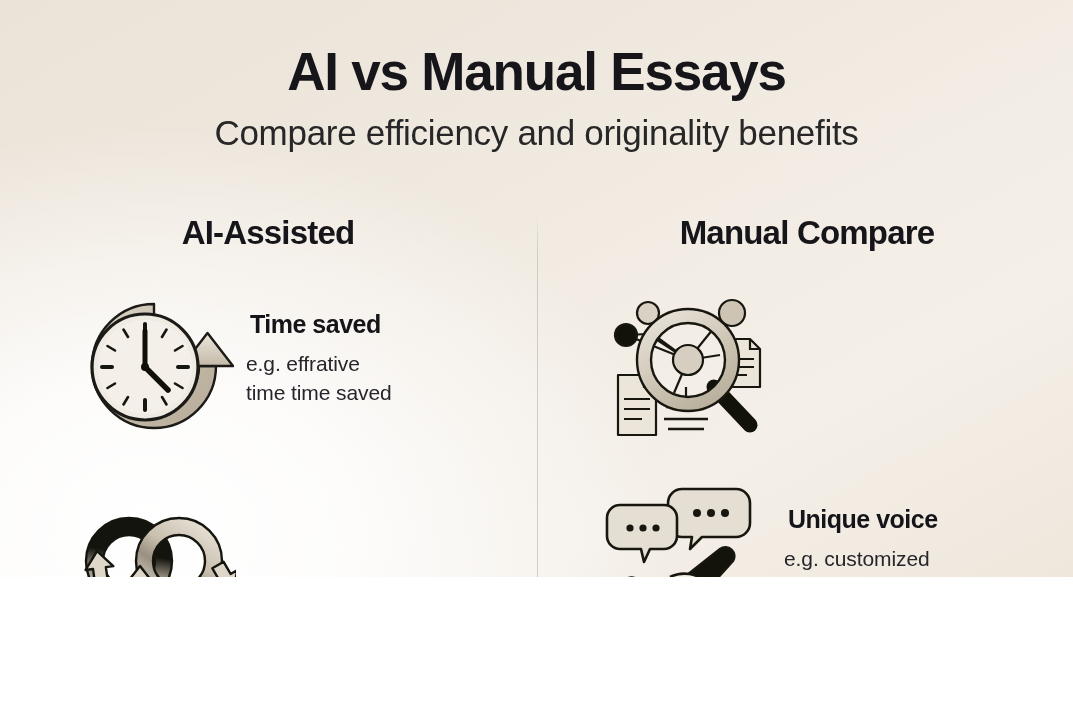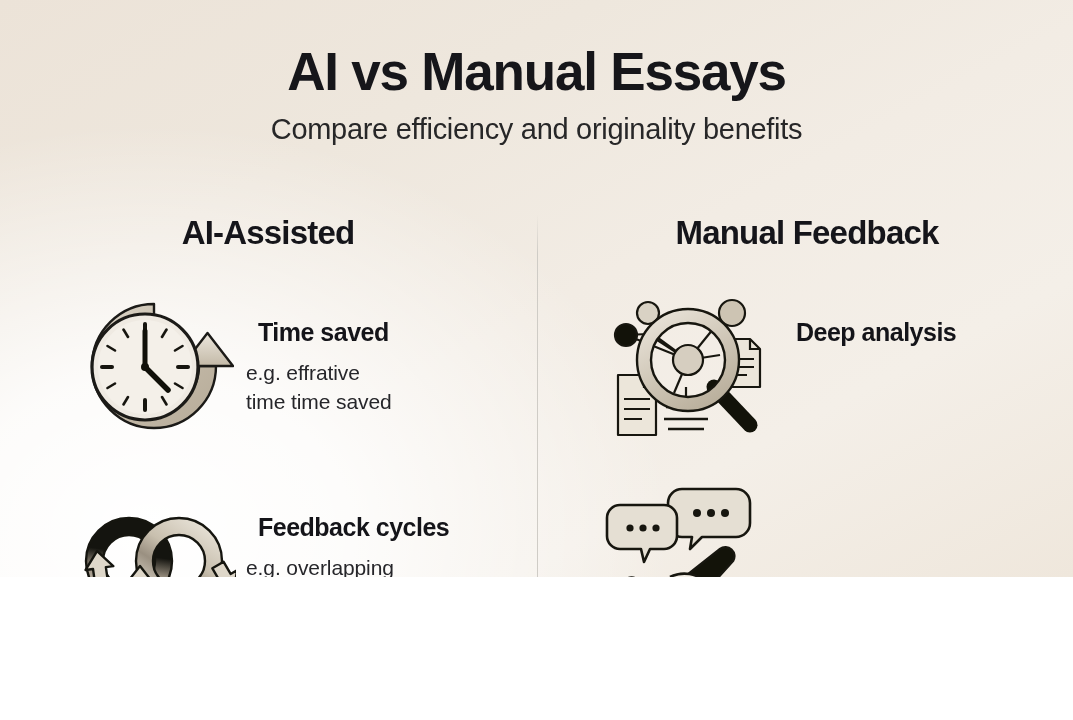--- a/index.html
+++ b/index.html
@@ -36,21 +36,21 @@
   .title {
     margin: 0;
     font-size: 53px;
     line-height: 1.06;
     font-weight: 700;
     letter-spacing: -1.2px;
     color: #16161a;
   }
   .subtitle {
     margin: 14px 0 0 0;
-    font-size: 29px;
+    font-size: 35px;
     line-height: 1.1;
     font-weight: 400;
     letter-spacing: -0.3px;
     color: #272728;
   }
 
   
   .divider {
     position: absolute;
     left: 537px;
@@ -104,21 +104,21 @@
     align-items: center;
     justify-content: center;
   }
   .col-right .icon-wrap { width: 180px; }
 
   .item-text {
     padding-top: 16px;
     margin-left: 6px;
   }
   .item-title {
-    margin: 12px;
+    margin: 4px;
     font-size: 25px;
     font-weight: 700;
     letter-spacing: -0.5px;
     color: #141419;
     line-height: 1.1;
   }
   .item-desc {
     margin: 11px 0 0 0;
     font-size: 21px;
     font-weight: 400;
@@ -223,32 +223,27 @@
               <path d="M14 72 l14 -17 l14 17 l-7.5 0 l0 14 l-13 0 l0 -14 z" transform="rotate(-8 28 76)" fill="#ded7c9" stroke="#15150f" stroke-width="2.4" stroke-linejoin="round"></path>
 
               <path d="M107 22 a43 43 0 1 0 0 86 a43 43 0 1 0 0 -86 z
                        M107 39 a26 26 0 1 1 0 52 a26 26 0 1 1 0 -52 z" fill="url(#gLoopB)" stroke="#15150f" stroke-width="2.4" fill-rule="evenodd"></path>
 
               <path d="M54 88 l14 -18 l14 18 l-7.5 0 l0 14 l-13 0 l0 -14 z" fill="#ded7c9" stroke="#15150f" stroke-width="2.4" stroke-linejoin="round"></path>
 
               <path d="M136 70 l14 -17 l14 17 l-7.5 0 l0 14 l-13 0 l0 -14 z" transform="rotate(150 150 76)" fill="#ded7c9" stroke="#15150f" stroke-width="2.4" stroke-linejoin="round"></path>
             </svg>
           </div>
-          <div class="item-text">
-            <h3 class="item-title">Feedback cycles</h3>
-            <p class="item-desc">e.g. overlapping
-feedbaccycles</p>
-          </div>
         </div>
 
       </div>
     </div>
 
     <div class="column col-right">
-      <h2 class="col-head">Manual Feedback</h2>
+      <h2 class="col-head">Manual Compare</h2>
 
       <div class="items">
 
         <div class="item">
           <div class="icon-wrap">
             <svg width="172" height="150" viewBox="0 0 172 150">
               <defs>
                 <linearGradient id="gLens" x1="0.2" y1="0" x2="0.8" y2="1">
                   <stop offset="0%" stop-color="#e6e0d5"></stop>
                   <stop offset="55%" stop-color="#cdc4b4"></stop>
@@ -298,21 +293,20 @@
 
               <g stroke="#17160f" stroke-width="2.2">
                 <line x1="86" y1="69" x2="56" y2="47"></line>
                 <line x1="86" y1="69" x2="118" y2="64"></line>
                 <line x1="86" y1="69" x2="72" y2="102"></line>
               </g>
               <circle cx="86" cy="69" r="15" fill="#d6cec0" stroke="#17160f" stroke-width="2.2"></circle>
             </svg>
           </div>
           <div class="item-text">
-            <h3 class="item-title">Deep analysis</h3>
           </div>
         </div>
 
         <div class="item">
           <div class="icon-wrap">
             <svg width="176" height="156" viewBox="0 0 176 156">
 
               <path d="M82 6 h54 a14 14 0 0 1 14 14 v20 a14 14 0 0 1 -14 14 h-34 l-12 12 l2 -12 h-10 a14 14 0 0 1 -14 -14 v-20 a14 14 0 0 1 14 -14 z" fill="#e5dfd3" stroke="#17160f" stroke-width="2.6" stroke-linejoin="round"></path>
               <g fill="#17160f">
                 <circle cx="97" cy="30" r="4"></circle>
@@ -339,19 +333,24 @@
 
               <g fill="none" stroke="#17160f" stroke-width="2.4" stroke-linecap="round">
                 <path d="M76 122 c6 4 10 10 10 18"></path>
                 <path d="M92 128 c5 4 8 10 8 17"></path>
                 <path d="M108 132 c4 4 7 9 7 15"></path>
               </g>
 
               <rect x="130" y="112" width="34" height="44" rx="3" fill="#131309" stroke="#17160f" stroke-width="2.4"></rect>
             </svg>
           </div>
+          <div class="item-text">
+            <h3 class="item-title">Unique voice</h3>
+            <p class="item-desc">e.g. customized
+personalized</p>
+          </div>
         </div>
 
       </div>
     </div>
 
   </div>
 </div>
 
 </body></html>

